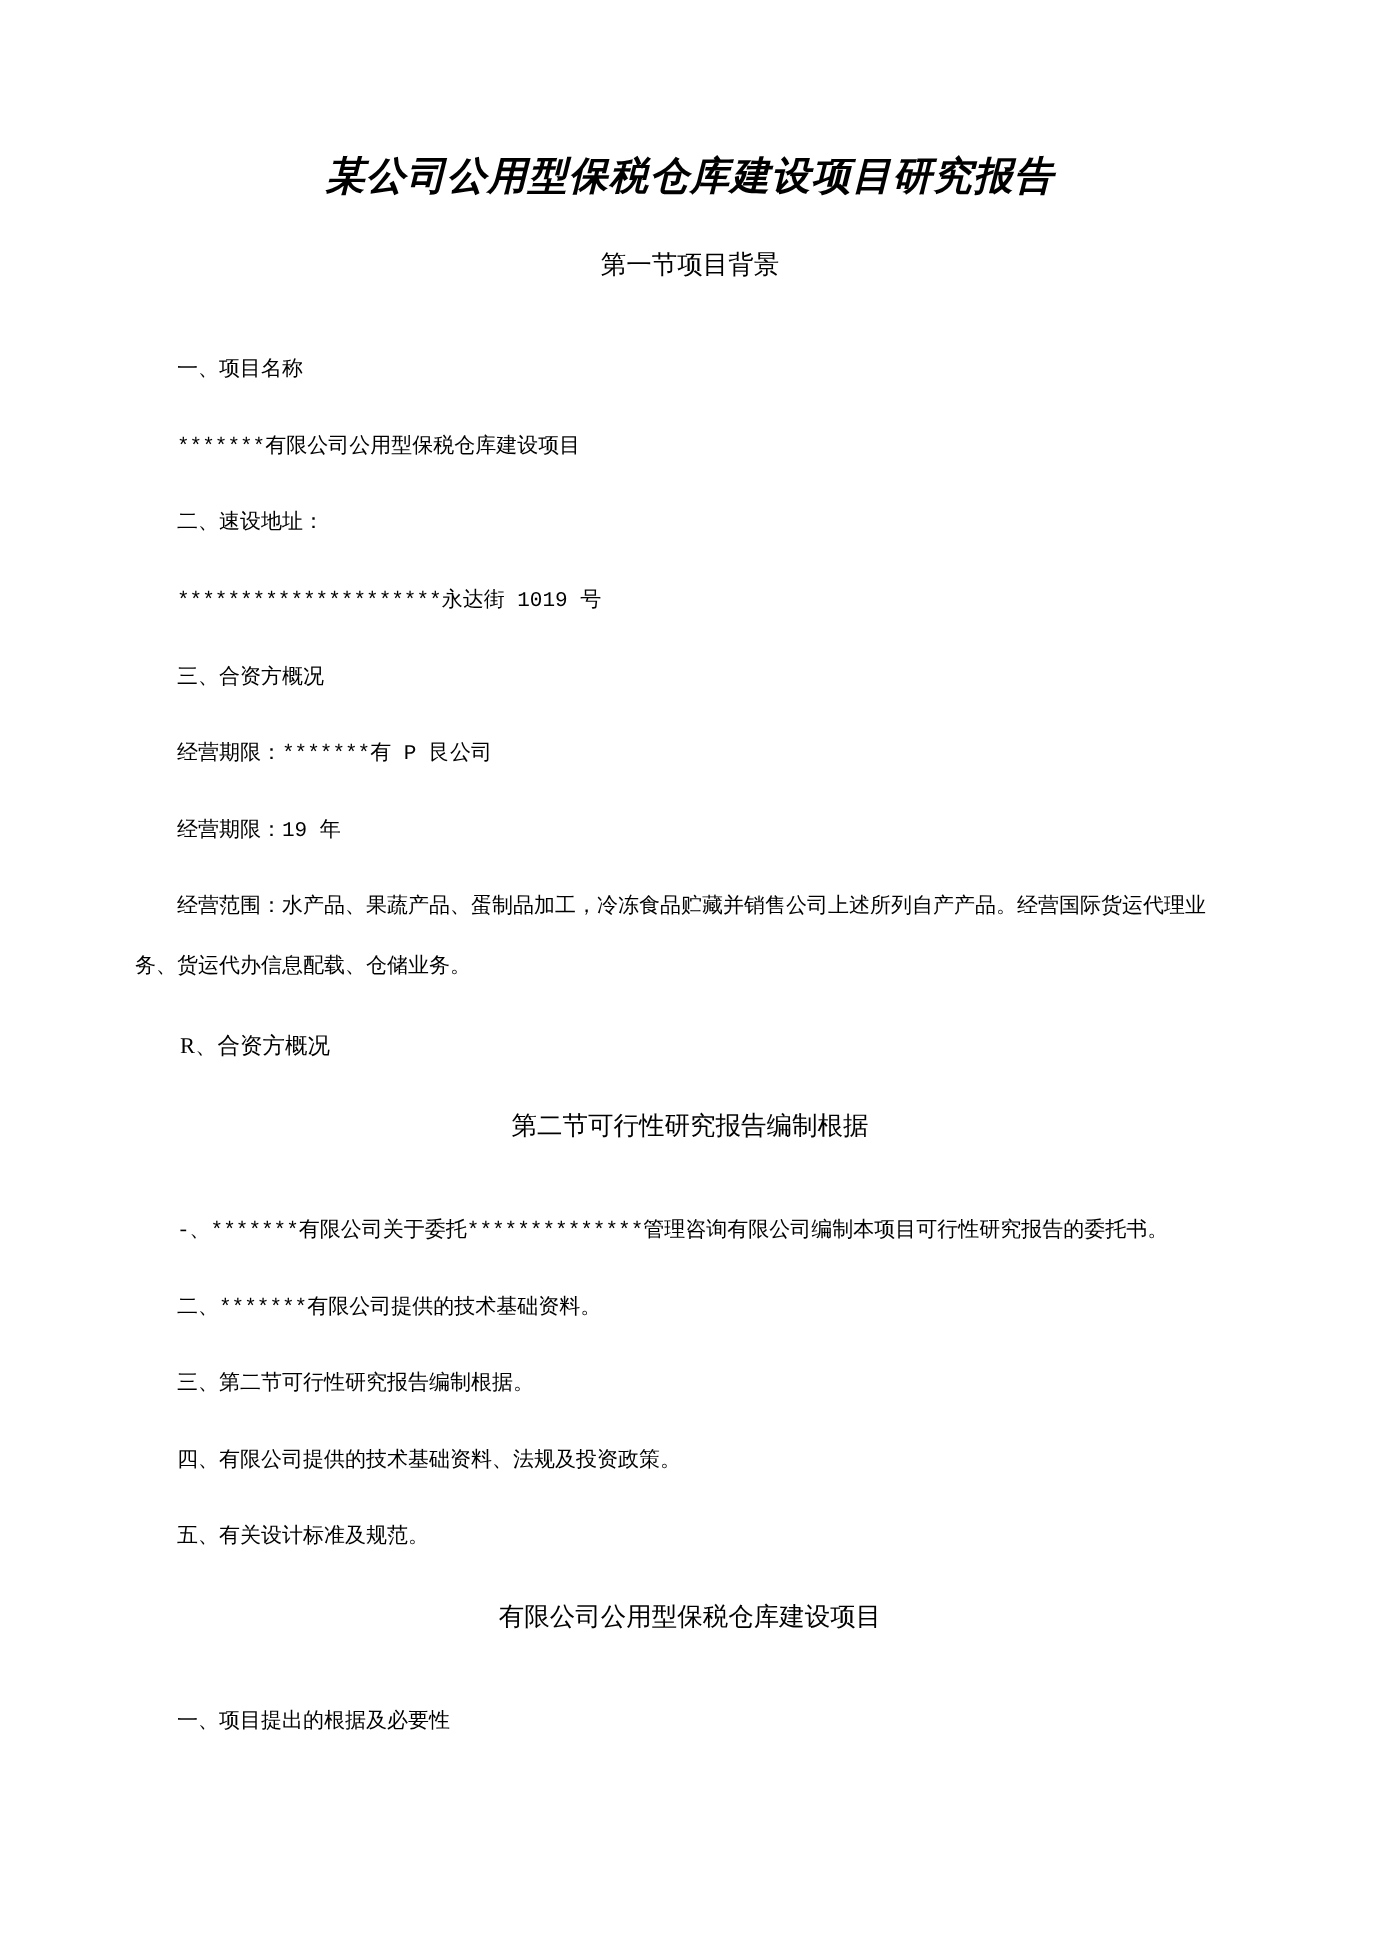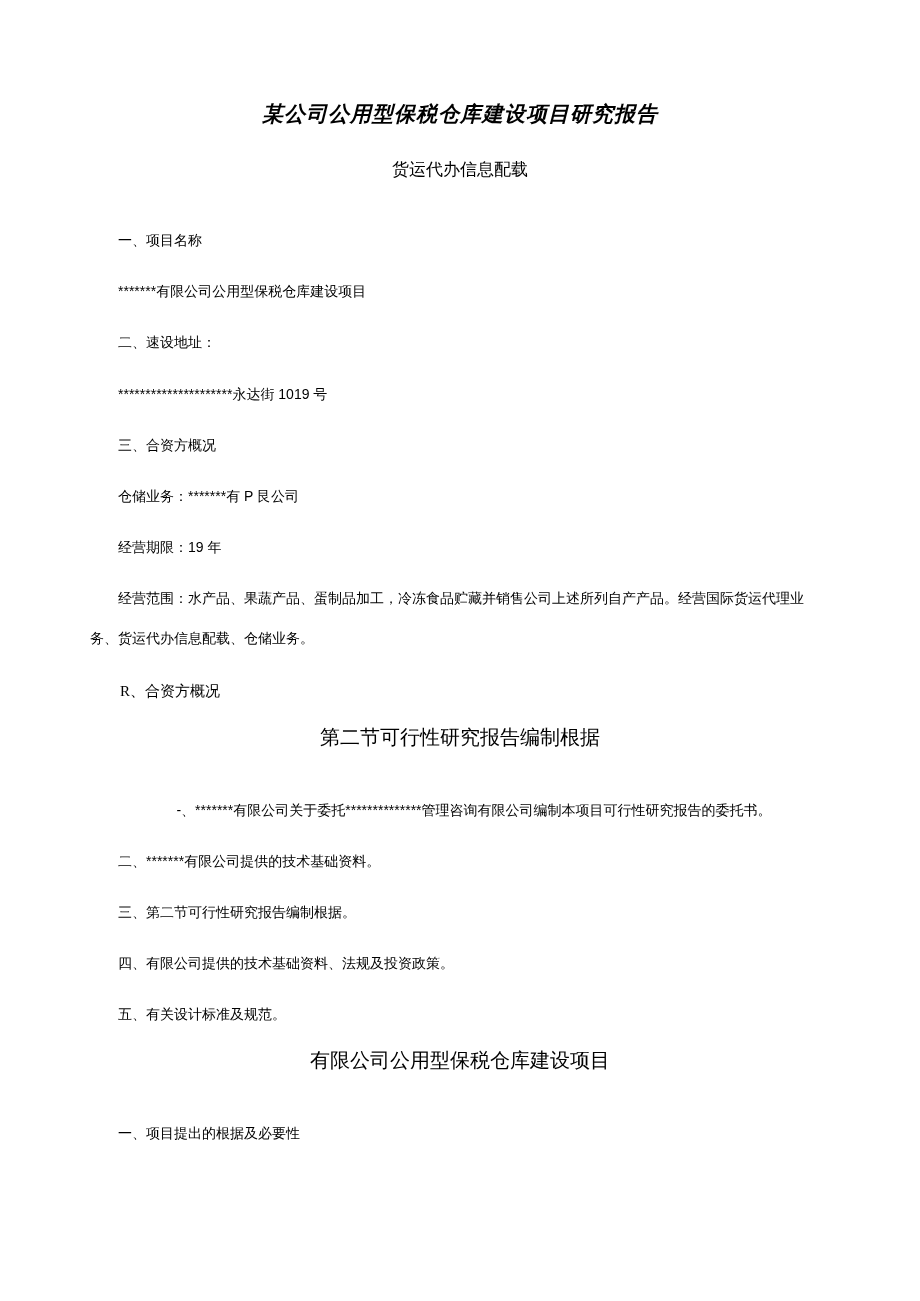--- a/index.html
+++ b/index.html
@@ -9,76 +9,76 @@
     }
     body {
       width: 920px;
       min-height: 1301px;
       background: #ffffff;
       font-family: "SimSun", "宋体", serif;
       padding: 100px 90px 60px 90px;
       color: #000;
     }
     .title {
-      font-size: 21px;
+      font-size: 26px;
       font-weight: bold;
       font-style: italic;
       text-align: center;
       font-family: Liberation Serif, serif;
       letter-spacing: 1px;
     }
     .section-header {
       font-size: 17px;
       text-align: center;
       margin-bottom: 40px;
       margin-top: 30px;
       font-family: "SimSun", "宋体", serif;
     }
     .section-header-sub {
-      font-size: 20px;
+      font-size: 17px;
       text-align: center;
       margin-bottom: 40px;
-      margin-top: 4px;
+      margin-top: 20px;
       font-family: "SimSun", "宋体", serif;
     }
     .para {
       font-size: 14px;
       line-height: 2.8;
       text-indent: 2em;
       margin-bottom: 12px;
-      font-family: Liberation Sans, sans-serif;
+      font-family: Liberation Mono, monospace;
     }
     .para-bold {
       font-size: 15px;
       line-height: 2.8;
       text-indent: 2em;
       margin-bottom: 12px;
       font-family: Liberation Serif, serif;
     }
   </style>
 </head>
 <body>
 
 <div class="title">某公司公用型保税仓库建设项目研究报告</div>
 
-<div class="section-header">货运代办信息配载</div>
+<div class="section-header">第一节项目背景</div>
 
 <p class="para">一、项目名称</p>
 <p class="para">*******有限公司公用型保税仓库建设项目</p>
 <p class="para">二、速设地址：</p>
 <p class="para">*********************永达街 1019 号</p>
 <p class="para">三、合资方概况</p>
-<p class="para">仓储业务：*******有 P 艮公司</p>
+<p class="para">经营期限：*******有 P 艮公司</p>
 <p class="para">经营期限：19 年</p>
 <p class="para" style="text-indent:2em;">经营范围：水产品、果蔬产品、蛋制品加工，冷冻食品贮藏并销售公司上述所列自产产品。经营国际货运代理业务、货运代办信息配载、仓储业务。</p>
 <p class="para-bold">R、合资方概况</p>
 
 <div class="section-header-sub">第二节可行性研究报告编制根据</div>
 
-<p class="para" style="text-indent:2em;text-align:center;">-、*******有限公司关于委托**************管理咨询有限公司编制本项目可行性研究报告的委托书。</p>
+<p class="para" style="text-indent:2em;">-、*******有限公司关于委托**************管理咨询有限公司编制本项目可行性研究报告的委托书。</p>
 <p class="para">二、*******有限公司提供的技术基础资料。</p>
 <p class="para">三、第二节可行性研究报告编制根据。</p>
 <p class="para">四、有限公司提供的技术基础资料、法规及投资政策。</p>
 <p class="para">五、有关设计标准及规范。</p>
 
 <div class="section-header-sub">有限公司公用型保税仓库建设项目</div>
 
 <p class="para">一、项目提出的根据及必要性</p>
 
 </body></html>

